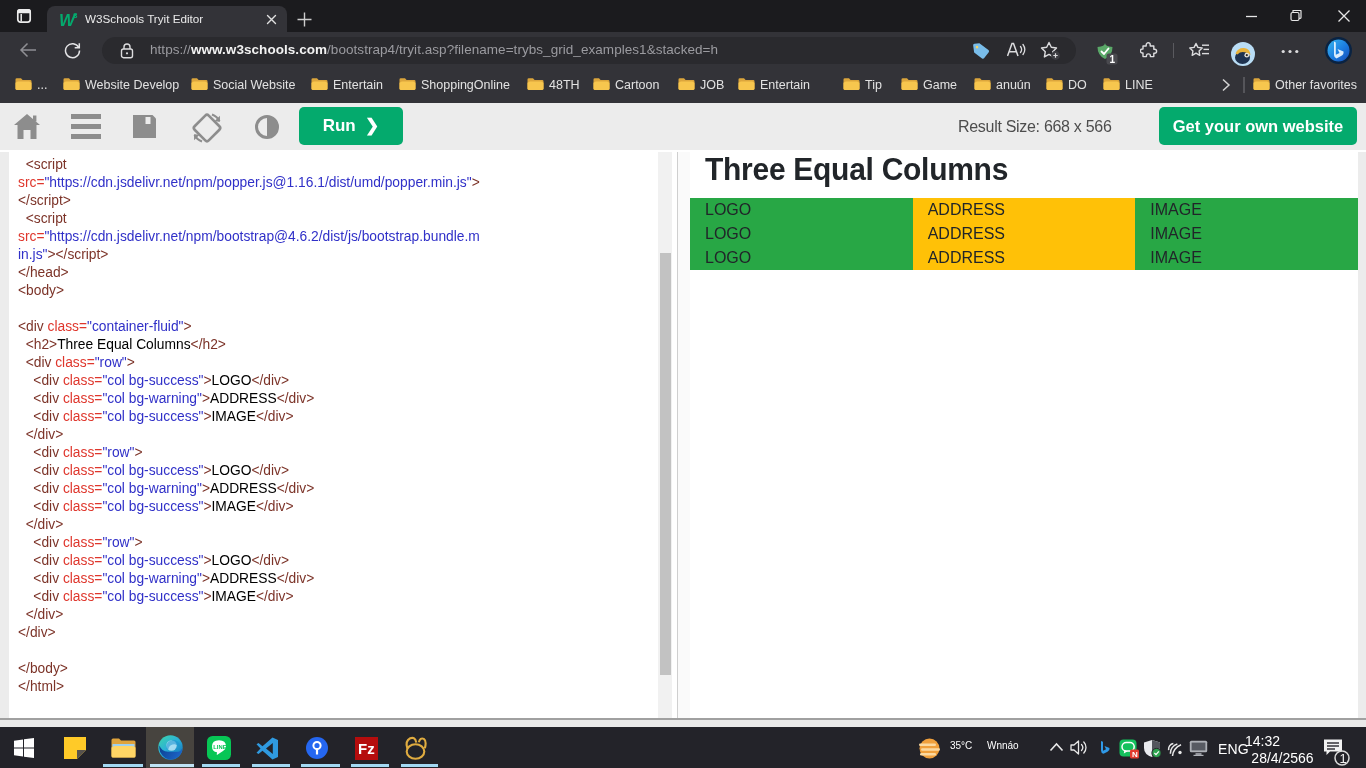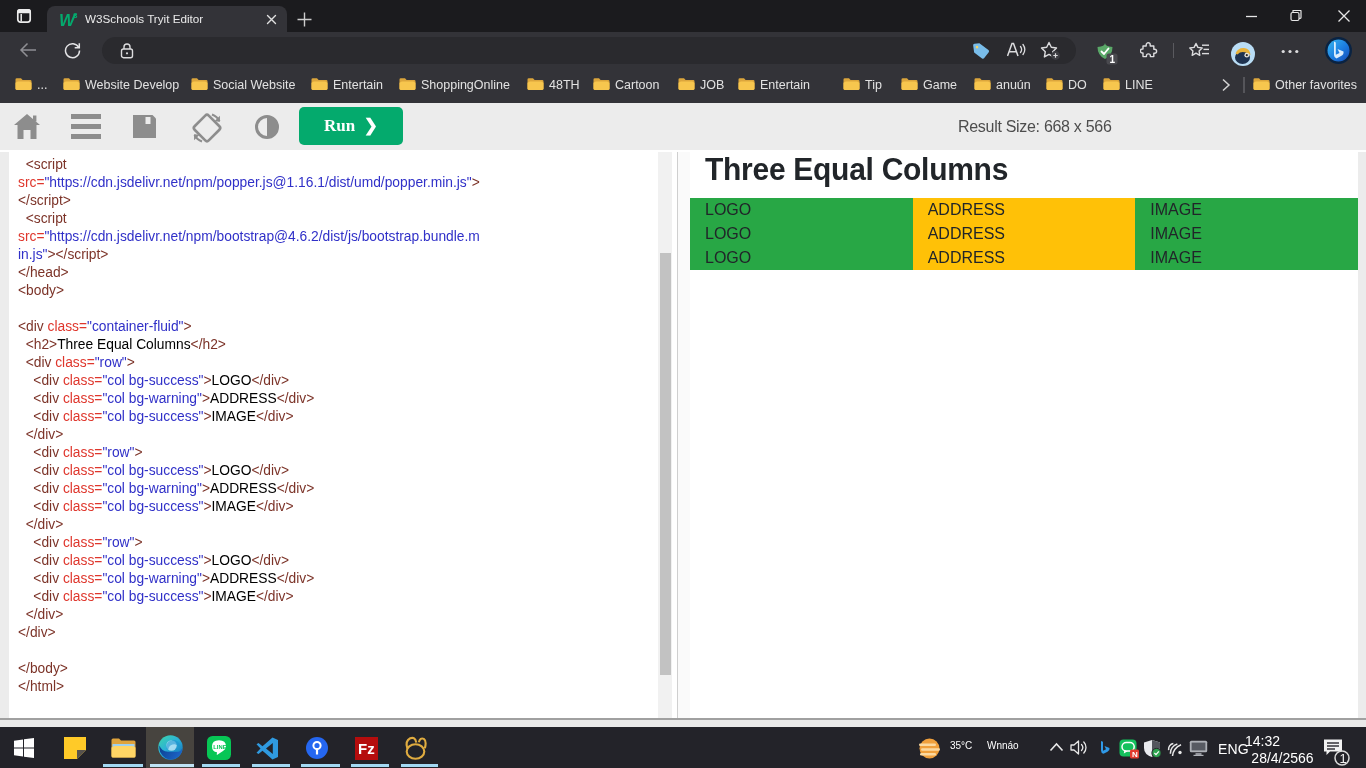--- a/index.html
+++ b/index.html
@@ -20,21 +20,21 @@
   #url b { color:#f2f2f2; font-weight:bold; }
   #favbar { left:0; top:67px; width:1366px; height:36px; background:#333338; }
   .fav { position:absolute; top:77px; height:16px; }
   .fav span { position:absolute; left:22px; top:1px; font-size:12.5px; color:#e2e2e2; white-space:nowrap; }
 
   
   #w3bar { left:0; top:103px; width:1366px; height:47px; background:#ececec; }
   #whiteline { left:0; top:150px; width:1366px; height:2px; background:#fff; }
   .greenbtn { position:absolute; background:#04aa6d; border-radius:5px; color:#fff;
               font-weight:bold; text-align:center; }
-  #runbtn { left:299px; top:107px; width:104px; height:38px; font-size:17px; line-height:38px;font-family:Liberation Serif, serif;}
+  #runbtn { left:299px; top:107px; width:104px; height:38px; font-size:17px; line-height:38px;}
   #getbtn { left:1159px; top:107px; width:198px; height:38px; font-size:16.5px; line-height:38px;}
   #ressize { left:958px; top:117.5px; font-size:16px; letter-spacing:-0.3px; color:#4d4d4d; white-space:nowrap; }
 
   
   #lgutter { left:0; top:152px; width:9px; height:566px; background:#ececec; }
   #editor { left:9px; top:152px; width:668px; height:566px; background:#fff; }
   #code { left:18px; top:155.5px; font-family:Liberation Sans, sans-serif;
           font-size:13.8px; line-height:18px; white-space:pre; color:#000; }
   #code .t { color:#7c3328; }  
   #code .a { color:#df362c; }  
@@ -170,20 +170,21 @@
       <linearGradient id="bgr" x1="0" y1="0" x2="1" y2="1">
         <stop offset="0" stop-color="#38b7f0"></stop>
           <stop offset="0.55" stop-color="#1b7ce0"></stop>
           <stop offset="1" stop-color="#174bb4"></stop>
       </linearGradient>
     </defs>
     <circle cx="14.5" cy="14.5" r="13.5" fill="#0a2342"></circle>
     <circle cx="14.5" cy="14.5" r="11" fill="url(#bgr)"></circle>
     <path d="M10 5.5 L10 19 Q10 21.5 12.5 22.5 L17 20 Q20 18.5 19.5 15.5 L13.5 13 L15.5 17 L11.8 18.8 L11.8 6.5 Z" fill="#eaf6ff" opacity="0.92"></path>
   </svg>
+  <div class="abs" id="url"><span>https://</span><b>www.w3schools.com</b><span>/bootstrap4/tryit.asp?filename=trybs_grid_examples1&amp;stacked=h</span></div>
   <div class="abs" id="favbar"></div>
   <div id="favitems">
       <div class="fav" style="left:15px">
         <svg width="17" height="14" viewBox="0 0 17 14" style="position:absolute;left:0;top:0">
   <path d="M0.5 2.5 Q0.5 1.2 1.8 1.2 L6 1.2 L7.6 2.9 L15.2 2.9 Q16.5 2.9 16.5 4.2 L16.5 11.6 Q16.5 12.9 15.2 12.9 L1.8 12.9 Q0.5 12.9 0.5 11.6 Z" fill="#dca63c"></path>
   <path d="M0.5 5.8 L2.8 4.6 L14.2 4.6 L16.5 5.8 L16.5 11.6 Q16.5 12.9 15.2 12.9 L1.8 12.9 Q0.5 12.9 0.5 11.6 Z" fill="#f7c64e"></path>
 </svg>
         <span>...</span>
       </div>
       <div class="fav" style="left:63px">
@@ -327,20 +328,21 @@
 
   <svg class="abs" style="left:658px;top:152px" width="14" height="15" viewBox="0 0 14 15">
     <path d="M7 4.5 L11.5 10 L2.5 10 Z" fill="#4e4e4e"></path>
   </svg>
   <svg class="abs" style="left:658px;top:703px" width="14" height="15" viewBox="0 0 14 15">
     <path d="M7 10.5 L11.5 5 L2.5 5 Z" fill="#4e4e4e"></path>
   </svg>
   <div class="abs" id="whiteline"></div>
   <div class="greenbtn" id="runbtn">Run&nbsp;&nbsp;❯</div>
   <div class="abs" id="ressize">Result Size: 668 x 566</div>
+  <div class="greenbtn" id="getbtn">Get your own website</div>
 
   <div class="abs" id="lgutter"></div>
   <div class="abs" id="editor"></div>
   <pre class="abs" id="code">  <span class="t">&lt;script</span>
 <span class="a">src=</span><span class="s">"https://cdn.jsdelivr.net/npm/popper.js@1.16.1/dist/umd/popper.min.js"</span><span class="t">&gt;</span>
 <span class="t">&lt;/script&gt;</span>
   <span class="t">&lt;script</span>
 <span class="a">src=</span><span class="s">"https://cdn.jsdelivr.net/npm/bootstrap@4.6.2/dist/js/bootstrap.bundle.m</span>
 <span class="s">in.js"</span><span class="t">&gt;&lt;/script&gt;</span>
 <span class="t">&lt;/head&gt;</span>

